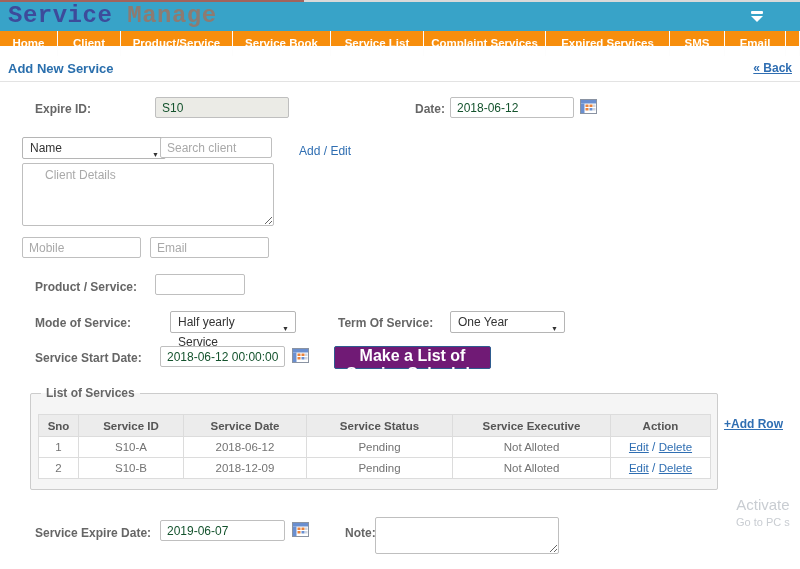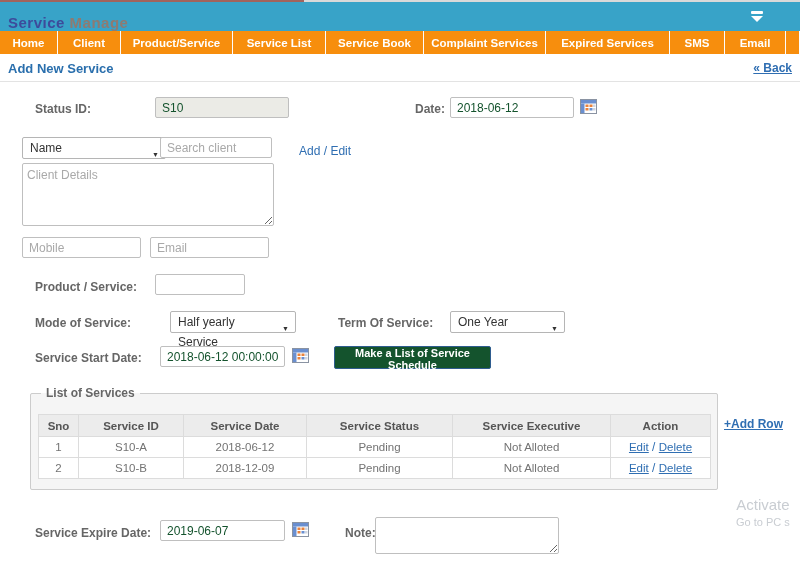--- a/index.html
+++ b/index.html
@@ -6,60 +6,60 @@
   html,body { background:#fff; }
   body { font-family:"Liberation Sans", sans-serif; }
   .screen { position:relative; width:800px; height:569px; background:#fff; overflow:hidden; }
 
   
   .top-strip { position:absolute; left:0; top:0; width:800px; height:2px;
     background:linear-gradient(to right,#a2635c 0%,#a2635c 38%,#d9d9d9 38%,#d9d9d9 100%); }
 
   
   .app-header { position:absolute; left:0; top:2px; width:800px; height:29px; background:#38a3c8; }
-  .app-title { position:absolute; left:8px; top:12px; font-family:Liberation Sans, sans-serif;
-    font-weight:bold; font-size:15px; letter-spacing:.5px; }
+  .app-title { position:absolute; left:8px; top:0; font-family:Liberation Mono, monospace;
+    font-weight:bold; font-size:24px; letter-spacing:.5px; }
   .app-title .t1 { color:#3d4b9b; }
   .app-title .t2 { color:#8d7b72; }
   .hdr-drop { position:absolute; left:750px; top:9px; width:14px; height:14px; cursor:pointer; }
   .hdr-drop .bar { width:12px; height:3px; background:#fff; border-radius:1px; margin:0 auto; }
   .hdr-drop .tri { width:0; height:0; margin:2px auto 0; border-left:6px solid transparent;
     border-right:6px solid transparent; border-top:6px solid #fff; }
 
   
-  .nav { position:absolute; left:0; top:31px; width:800px; height:23px; background:#f78e0d; display:flex; }
+  .nav { position:absolute; left:0; top:31px; width:800px; height:15px; background:#f78e0d; display:flex; }
   .nav-item { height:25px; line-height:24px; text-align:center; color:#fff; font-weight:bold;
     font-size:11.5px; border-right:1px solid #fdfdfd; cursor:pointer; white-space:nowrap; }
   .nav-fill { flex:1; }
 
   
   .page-heading { position:absolute; left:8px; top:61px; font-size:13px; font-weight:bold; color:#2a6fad; }
   .back-link { position:absolute; right:8px; top:61px; font-size:12px; font-weight:bold;
     color:#2f6eb2; text-decoration:underline; cursor:pointer; }
   .heading-divider { position:absolute; left:0; top:81px; width:800px; height:1px; background:#e3e3e3; }
 
   
   .lbl { position:absolute; font-size:12px; font-weight:bold; color:#666; white-space:nowrap; }
   .inp { position:absolute; height:21px; border:1px solid #bfbfbf; border-radius:2px;
     font-family:"Liberation Sans", sans-serif; font-size:12px; color:#14532d; padding:0 6px; background:#fff; }
   .inp::placeholder { color:#a9a9a9; }
   .inp.readonly { background:#ebebe6; }
   .ta { position:absolute; border:1px solid #bfbfbf; border-radius:2px; resize:both;
-    font-family:"Liberation Sans", sans-serif; font-size:12px; color:#444; padding:4px 4px; background:#fff; }
+    font-family:"Liberation Sans", sans-serif; font-size:12px; color:#444; padding:4px 22px; background:#fff; }
   .ta::placeholder { color:#a9a9a9; }
   .sel { position:absolute; height:22px; border:1px solid #b5b5b5; border-radius:2px; background:#fff;
     font-size:12px; color:#333; line-height:20px; padding:0 18px 0 7px; cursor:pointer; }
   .sel .arrow { position:absolute; right:6px; top:7px; font-size:7px; color:#333; }
   .link { color:#2f6eb2; font-size:12px; cursor:pointer; text-decoration:none; }
   .u { text-decoration:underline; }
   .cal { position:absolute; width:17px; height:15px; cursor:pointer; }
 
-  .btn-primary { position:absolute; left:334px; top:346px; width:157px; height:23px; background:#14532d;
+  .btn-primary { position:absolute; left:334px; top:346px; width:157px; height:23px; background:#701a75;
     border:1px solid #2e5c8f; border-radius:2px; color:#fff; font-family:"Liberation Sans", sans-serif;
-    font-weight:bold; font-size:11px; cursor:pointer; }
+    font-weight:bold; font-size:16px; cursor:pointer; }
 
   
   .svc-fieldset { position:absolute; left:30px; top:386px; width:688px; height:104px;
     border:1px solid #ccc; border-radius:2px; background:#f5f5f5; }
   .svc-fieldset legend { font-size:12px; font-weight:bold; color:#666; margin-left:10px; padding:0 5px; }
   .svc-table { position:absolute; left:38px; top:414px; border-collapse:collapse; background:#fff; }
   .svc-table th { background:#ececec; color:#555; font-size:11.5px; font-weight:bold;
     border:1px solid #dcdcdc; height:22px; padding:0 4px; }
   .svc-table td { color:#737373; font-size:11.5px; text-align:center; border:1px solid #dcdcdc;
     height:21px; padding:0 4px; background:#fff; }
@@ -86,34 +86,34 @@
     <div class="hdr-drop">
       <div class="bar"></div>
       <div class="tri"></div>
     </div>
   </div>
 
   <div class="nav">
     <div class="nav-item" style="width:58px">Home</div>
     <div class="nav-item" style="width:63px">Client</div>
     <div class="nav-item" style="width:112px">Product/Service</div>
+    <div class="nav-item" style="width:98px">Service Book</div>
     <div class="nav-item" style="width:93px">Service List</div>
-    <div class="nav-item" style="width:98px">Service Book</div>
     <div class="nav-item" style="width:122px">Complaint Services</div>
     <div class="nav-item" style="width:124px">Expired Services</div>
     <div class="nav-item" style="width:55px">SMS</div>
     <div class="nav-item" style="width:61px">Email</div>
     <div class="nav-item nav-fill"></div>
   </div>
 
   <div class="page-heading">Add New Service</div>
   <a class="back-link">« Back</a>
   <div class="heading-divider"></div>
 
-  <div class="lbl" style="left:35px; top:102px">Status ID:</div>
+  <div class="lbl" style="left:35px; top:102px">Expire ID:</div>
   <input class="inp readonly" style="left: 155px; top: 97px; width: 134px;" readonly="" value="S10">
   <div class="lbl" style="left:415px; top:102px">Date:</div>
   <input class="inp" style="left: 450px; top: 97px; width: 124px;" value="2018-06-12">
   <svg class="cal" style="left:580px; top:99px" viewBox="0 0 17 15">
     <rect x="0.5" y="0.5" width="16" height="14" fill="#ffffff" stroke="#8a93a2"></rect>
     <rect x="1" y="1" width="15" height="3.5" fill="#6a8fd0"></rect>
     <rect x="1" y="4.5" width="3.5" height="9.5" fill="#6a8fd0"></rect>
     <rect x="5.5" y="5.5" width="3" height="2.5" fill="#e8823c"></rect>
       <rect x="9.5" y="5.5" width="3" height="2.5" fill="#e8823c"></rect>
     <rect x="5.5" y="9" width="3" height="2.5" fill="#e8823c"></rect>

